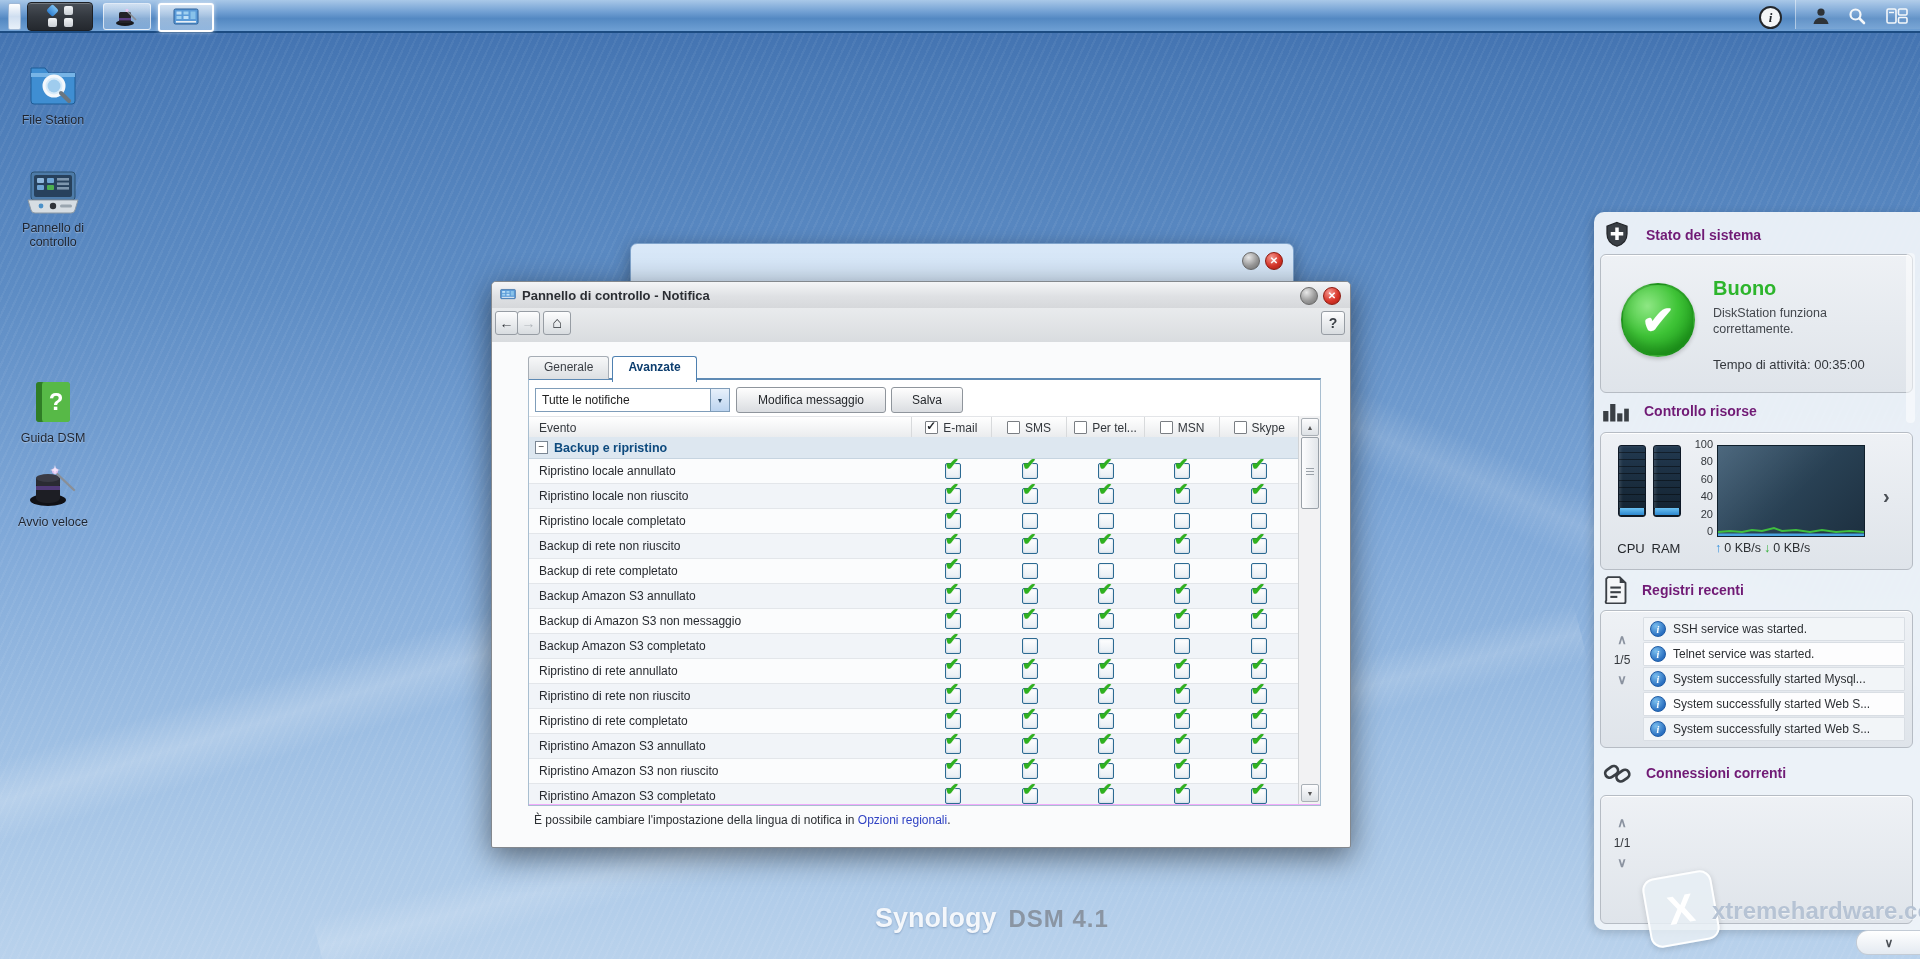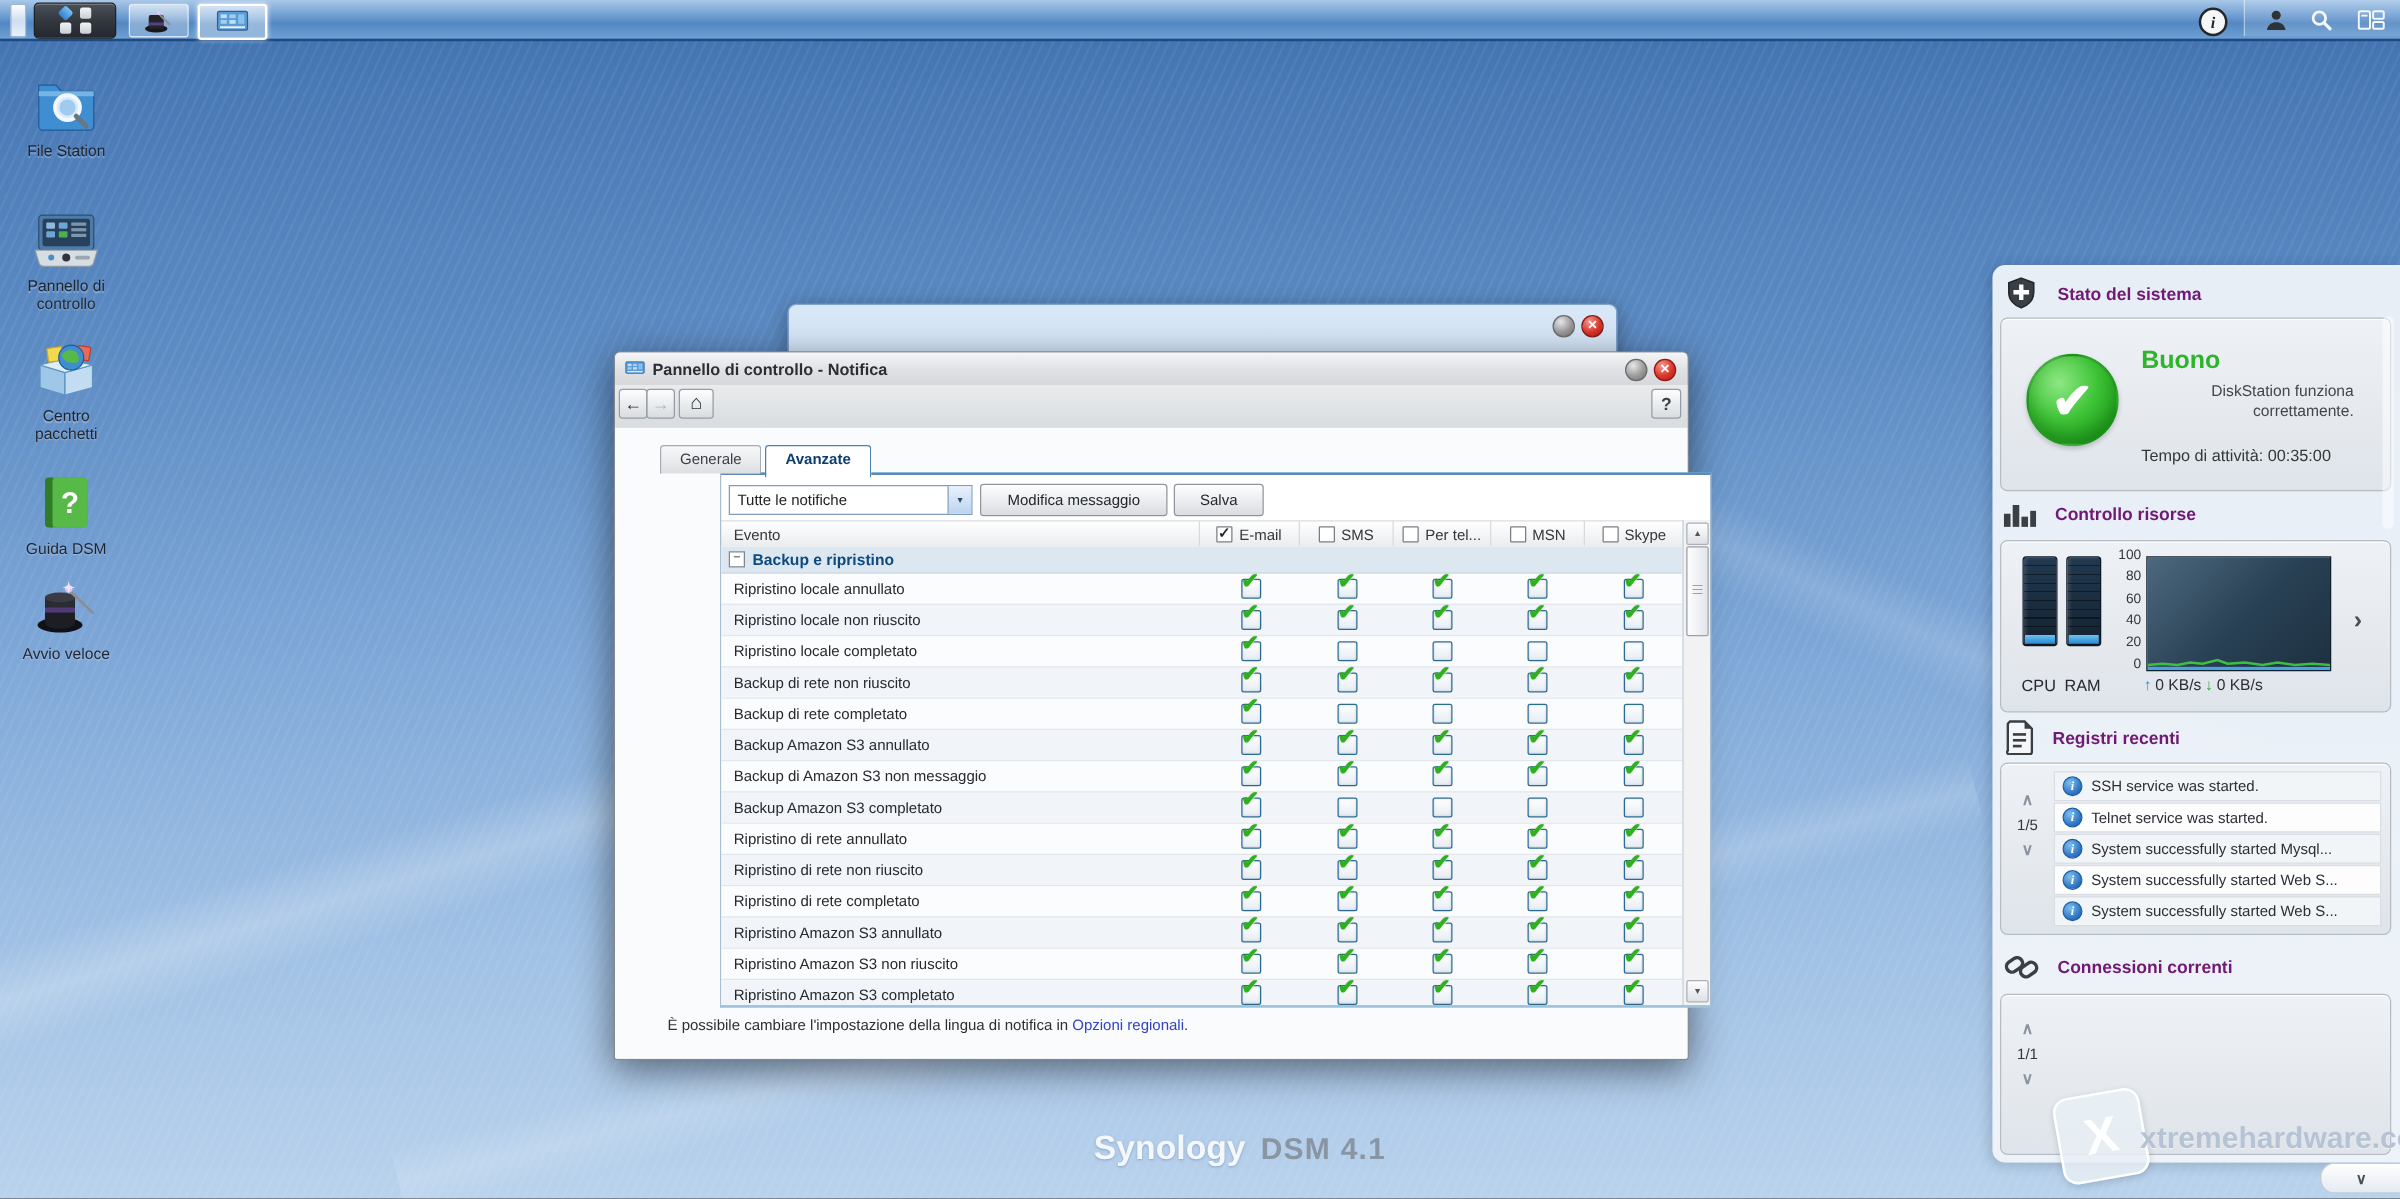--- a/index.html
+++ b/index.html
@@ -71,22 +71,22 @@
   #btn-help{left:829px;width:22px;color:#3a3f45;}
   #dlg .dbody{position:absolute;left:0;top:60px;right:0;bottom:0;background:#fafbfc;border-radius:0 0 2px 2px;}
 
   
   #tabs{position:absolute;left:36px;top:74px;height:22px;display:flex;z-index:2;}
   .tab{padding:3px 15px 0 15px;height:19px;font-size:12px;color:#3a3e44;cursor:pointer;
     background:linear-gradient(180deg,#f7f8f9,#dcdfe2);border:1px solid #a6adb5;border-bottom:none;border-radius:3px 3px 0 0;margin-right:3px;}
   .tab.active{background:#fff;border-color:#4e80b0;color:#0c3d6e;font-weight:700;height:22px;position:relative;top:0;box-shadow:0 3px 0 #fff;}
 
   
-  #cbox{position:absolute;left:36px;top:96px;width:791px;height:425px;background:#7dd3fc;
-    border:1px solid #a8bed0;border-top:2px solid #5e8ab4;margin-left:48px;}
+  #cbox{position:absolute;left:36px;top:96px;width:791px;height:425px;background:#f0abfc;
+    border:1px solid #a8bed0;border-top:2px solid #5e8ab4;}
   #ctlrow{position:absolute;left:0;top:0;right:0;height:36px;background:#fff;}
   #combo{position:absolute;left:6px;top:8px;width:193px;height:22px;border:1px solid #7f9db9;background:#fff;cursor:pointer;}
   #combo .val{position:absolute;left:6px;top:4px;font-size:12px;color:#222;}
   #combo .arrow{position:absolute;right:0;top:0;width:18px;height:22px;border-left:1px solid #7f9db9;
     background:linear-gradient(180deg,#e8f1fb,#bcd4ef);display:flex;align-items:center;justify-content:center;
     font-size:7px;color:#2c4a66;}
   .push-btn{position:absolute;top:7px;height:24px;border:1px solid #8f959c;border-radius:3px;
     background:linear-gradient(180deg,#fefefe,#dadde1);box-shadow:inset 0 1px 0 #fff;
     font-size:12px;color:#25282c;display:flex;align-items:center;justify-content:center;cursor:pointer;}
   #btn-edit{left:207px;width:148px;} #btn-save{left:362px;width:70px;}
@@ -136,21 +136,21 @@
   .sb-head{position:absolute;left:8px;display:flex;align-items:center;gap:14px;}
   .sb-title{font-size:14px;font-weight:700;color:#701a75;}
   .crd{position:absolute;left:6px;width:311px;background:linear-gradient(180deg,#eef1f5,#dfe4ea);
     border:1px solid #b6bcc4;border-radius:6px;box-shadow:inset 0 1px 0 #fff;}
   #h-status{top:8px;} #c-status{top:42px;height:137px;}
   .okcircle{position:absolute;left:20px;top:28px;width:70px;height:70px;border-radius:50%;
     background:radial-gradient(circle at 35% 30%,#8ee784,#3fc437 45%,#22a31f 78%,#1b8d1c);
     border:2px solid rgba(20,110,20,.35);box-shadow:inset 0 -8px 12px rgba(0,60,0,.25),0 2px 4px rgba(0,0,0,.2);
     display:flex;align-items:center;justify-content:center;color:#fff;font-size:40px;font-weight:700;}
   #st-status{position:absolute;left:112px;top:22px;font-size:20px;font-weight:700;color:#2db52c;}
-  #st-desc{position:absolute;left:112px;top:50px;width:170px;font-size:12.5px;color:#43474d;line-height:16px;text-align:right;}
+  #st-desc{position:absolute;left:112px;top:50px;width:170px;font-size:12.5px;color:#43474d;line-height:16px;}
   #st-uptime{position:absolute;left:112px;top:102px;font-size:13px;color:#33373c;}
   #h-res{top:186px;} #c-res{top:220px;height:136px;}
   .gauge{position:absolute;top:12px;width:26px;height:70px;border-radius:3px;border:1px solid #0d1826;
     background:linear-gradient(180deg,#223950,#13222f);overflow:hidden;box-shadow:inset 2px 0 3px rgba(255,255,255,.12);}
   .gauge::before{content:"";position:absolute;inset:0;background:repeating-linear-gradient(180deg,transparent 0 6px,rgba(0,0,0,.45) 6px 7px);}
   .gauge .fill{position:absolute;left:1px;right:1px;bottom:1px;height:7px;background:linear-gradient(180deg,#6cc2f2,#2c87cf);}
   #g-cpu{left:17px;} #g-ram{left:52px;}
   .glabel2{position:absolute;top:108px;width:40px;text-align:center;font-size:13px;color:#26292e;}
   #l-cpu{left:10px;} #l-ram{left:45px;}
   #ticks{position:absolute;left:84px;top:5px;width:28px;}
@@ -284,35 +284,20 @@
       <circle cx="15" cy="36" r="2.4" fill="#49amb" fill-opacity="0"></circle>
         <circle cx="15" cy="36" r="2.4" fill="#4a90c8"></circle>
       <circle cx="27" cy="36" r="3.2" fill="#30343a"></circle>
       <rect x="34" y="34.5" width="12" height="3" rx="1.5" fill="#9aa6b0"></rect>
     </svg>
     <div class="lbl">
       <div>Pannello di</div>
       <div>controllo</div>
     </div>
   </div>
-  <div class="dicon" style="left:1px;top:274px;">
-    <svg class="img" width="54" height="44" viewBox="0 0 54 44">
-      <path d="M6 18l20 6v18L6 36z" fill="#9ec7e8" stroke="#5f93c2"></path>
-      <path d="M48 18l-22 6v18l22-6z" fill="#c2ddf2" stroke="#5f93c2"></path>
-      <path d="M6 18l20-5 22 5-22 6z" fill="#ddeefa" stroke="#5f93c2"></path>
-      <rect x="12" y="4" width="12" height="11" rx="1" transform="rotate(-8 18 9)" fill="#f2d84b" stroke="#c9a52e"></rect>
-      <rect x="36" y="3" width="10" height="11" rx="1" transform="rotate(9 41 8)" fill="#e86a5a" stroke="#b8402f"></rect>
-      <circle cx="31" cy="12" r="10" fill="#3f8ed2" stroke="#1f5c96"></circle>
-      <path d="M24 9c3-3 6-4 10-2 3 2 4 6 2 9-4 1-8 0-10-2s-3-3-2-5z" fill="#57b947"></path>
-    </svg>
-    <div class="lbl">
-      <div>Centro</div>
-      <div>pacchetti</div>
-    </div>
-  </div>
   <div class="dicon" style="left:1px;top:380px;">
     <svg class="img" width="46" height="44" viewBox="0 0 46 44">
       <rect x="6" y="2" width="34" height="40" rx="4" fill="#4aa63c"></rect>
       <rect x="6" y="2" width="8" height="40" rx="3" fill="#2f7d26"></rect>
       <rect x="12" y="2" width="28" height="40" rx="3" fill="#57b947"></rect>
       <text x="26" y="30" text-anchor="middle" font-family="Liberation Sans" font-size="24" font-weight="bold" fill="#ffffff">?</text>
     </svg>
     <div class="lbl">Guida DSM</div>
   </div>
   <div class="dicon" style="left:1px;top:464px;">

